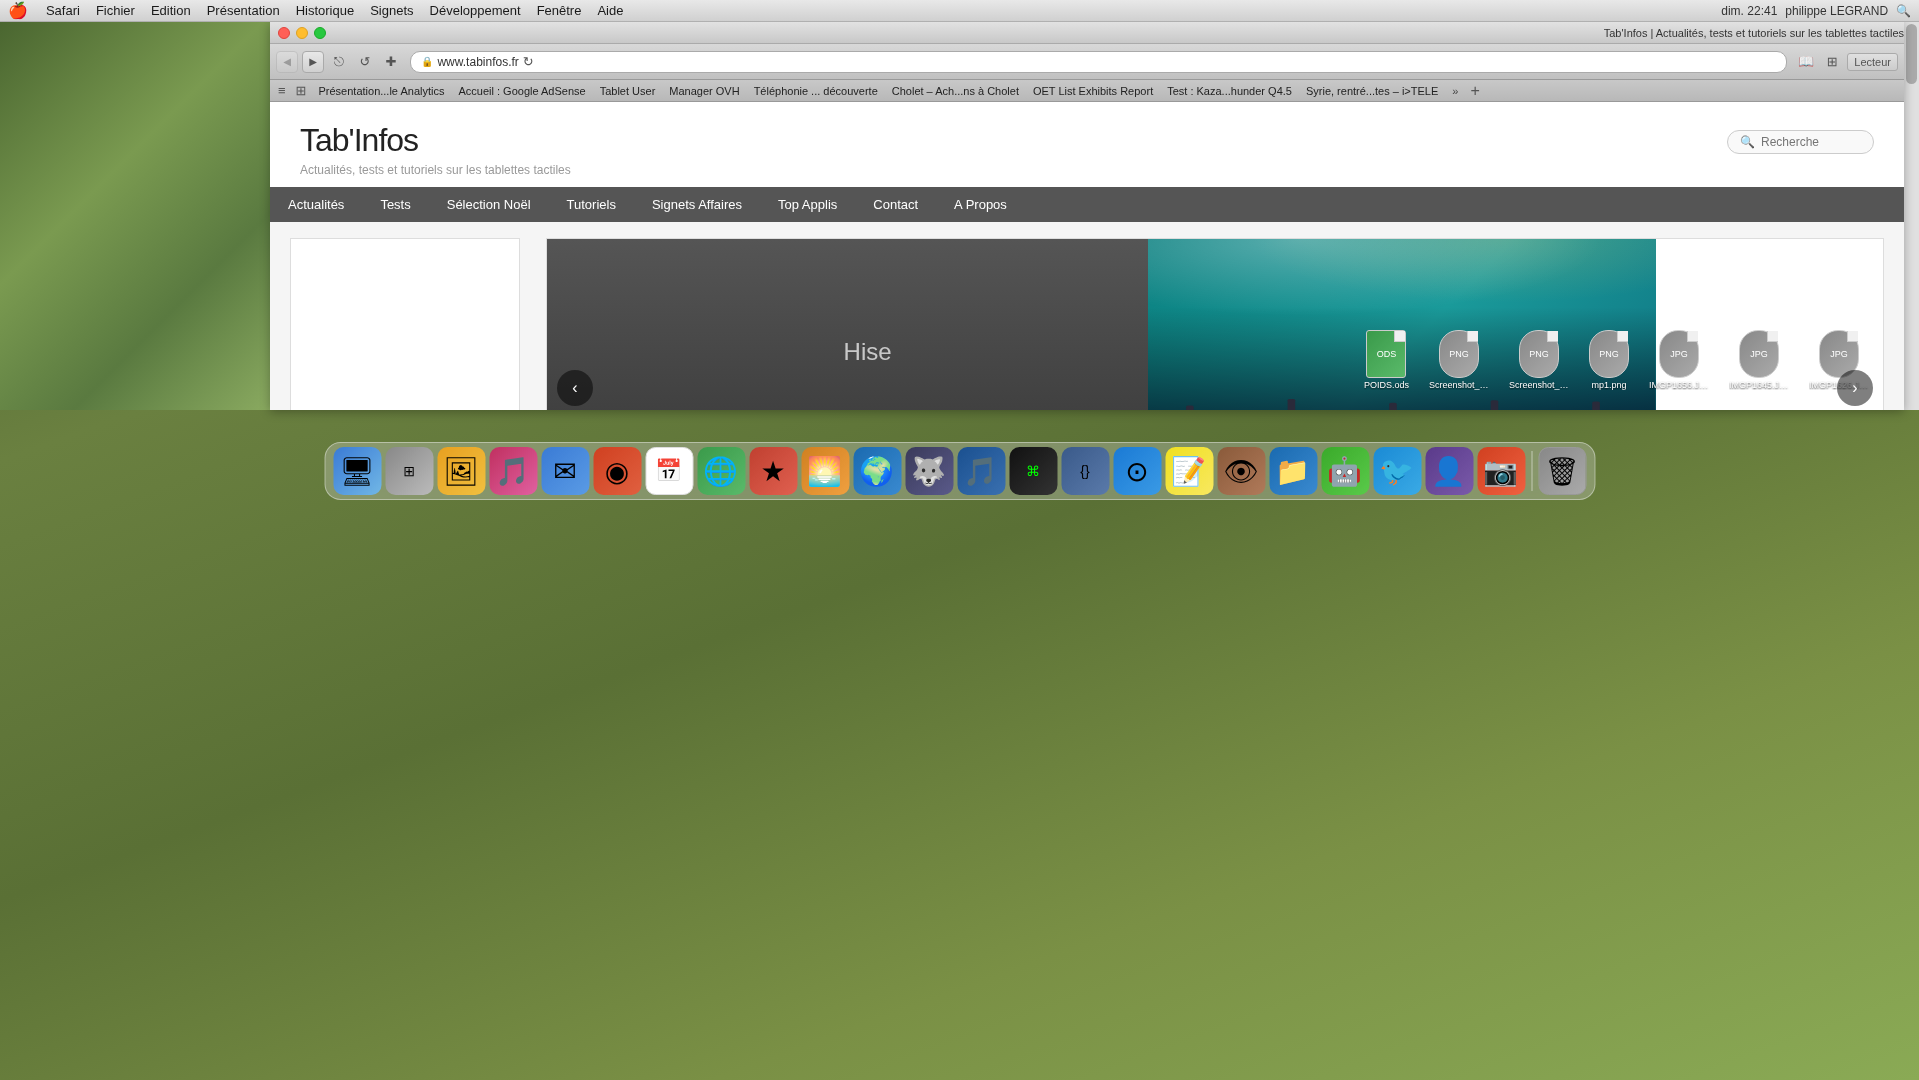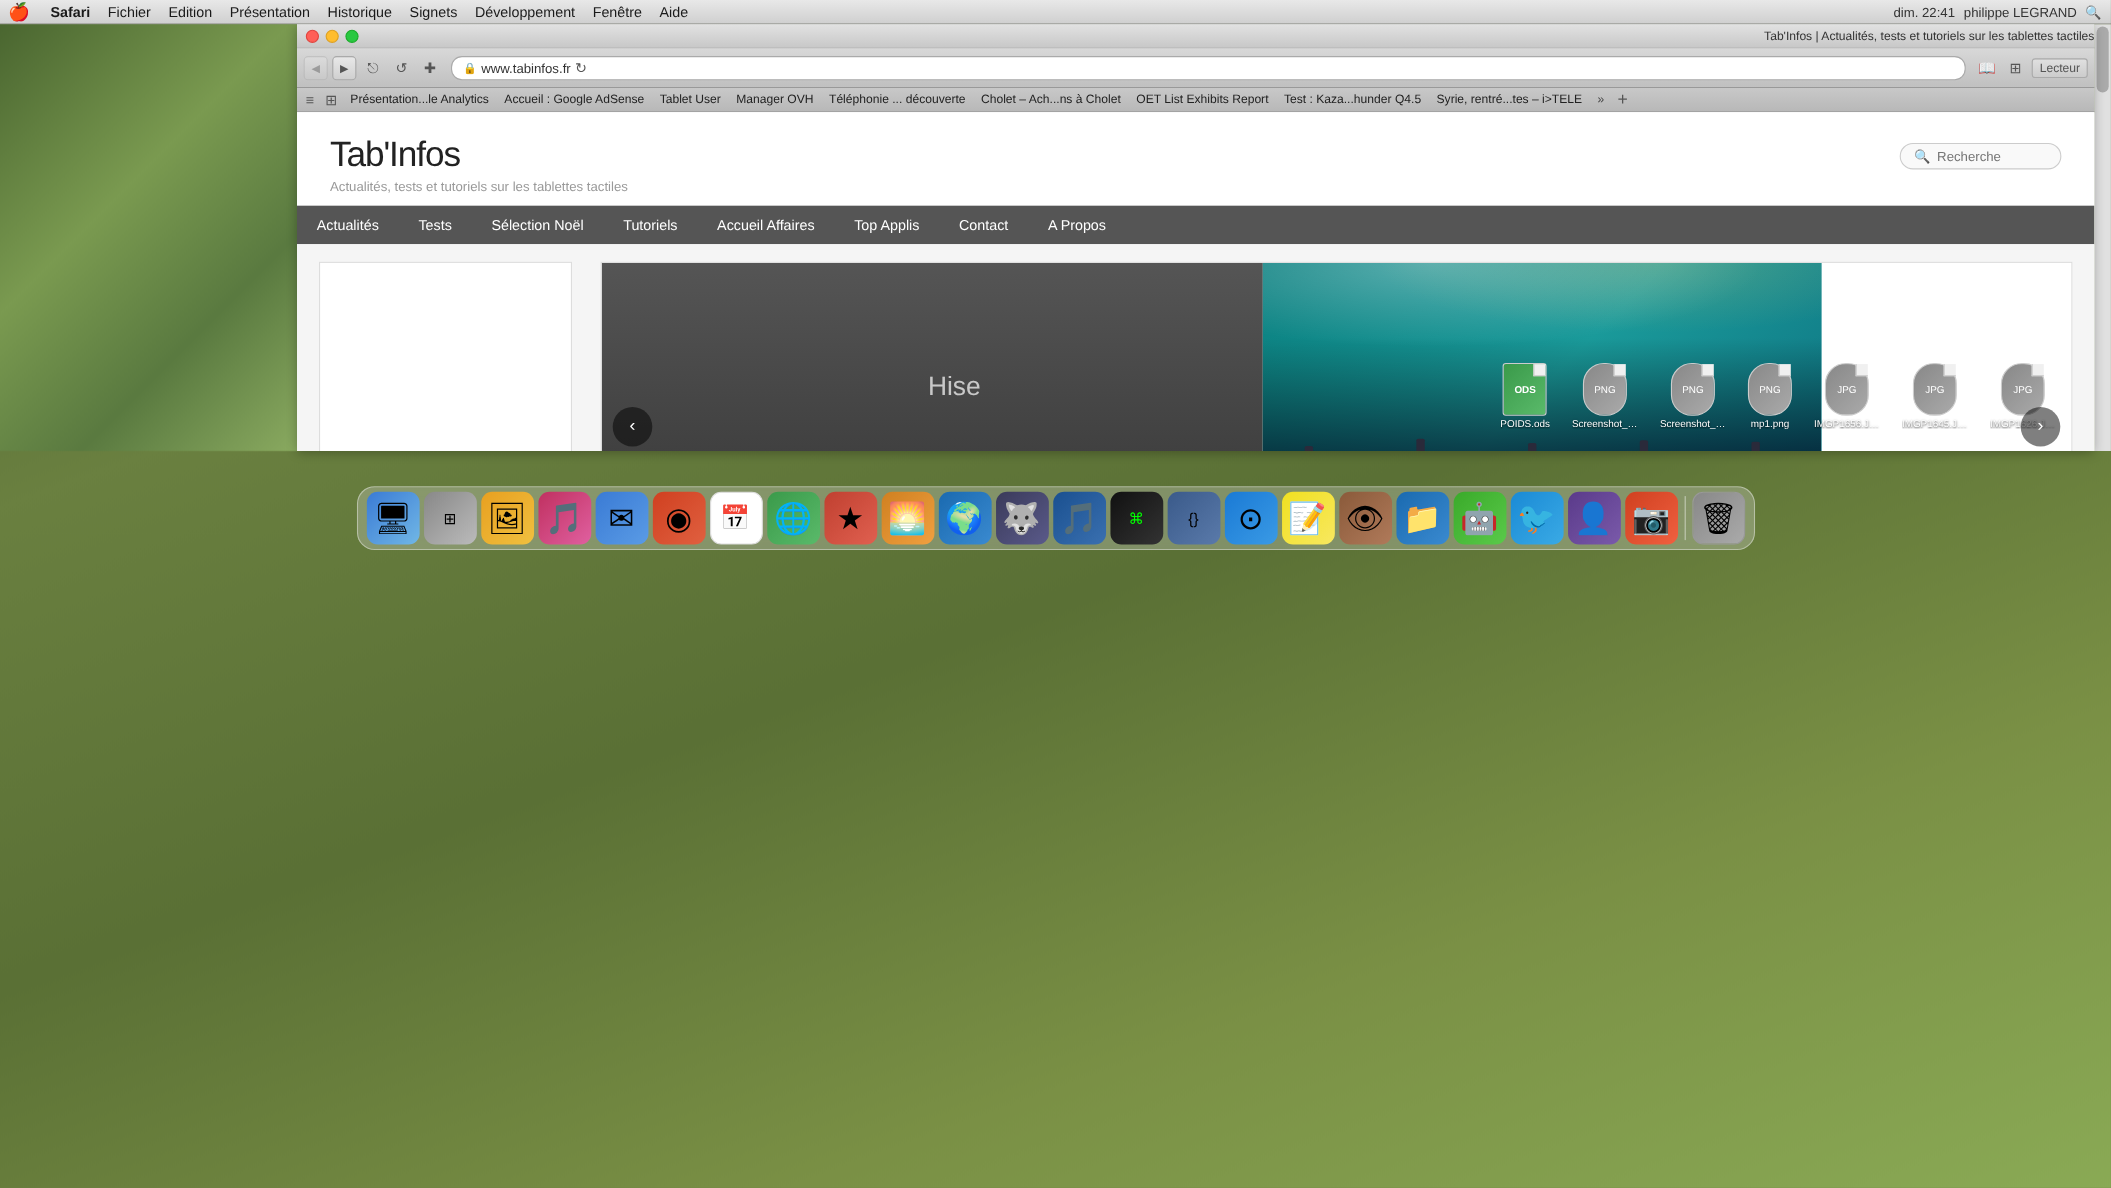--- a/index.html
+++ b/index.html
@@ -29,21 +29,21 @@
       margin-right: 10px;
       color: #333;
     }
     .menubar-item {
       padding: 0 8px;
       color: #1a1a1a;
       font-size: 13px;
       white-space: nowrap;
     }
     .menubar-item.bold {
-      font-weight: 700;
+      font-weight: 400;
     }
     .menubar-right {
       margin-left: auto;
       display: flex;
       align-items: center;
       gap: 8px;
       font-size: 12px;
       color: #333;
     }
 
@@ -548,21 +548,21 @@
         <span class="search-icon">🔍</span>
         <input class="search-input" type="text" placeholder="Recherche" style="">
       </div>
     </div>
 
     <nav class="site-nav">
       <span class="nav-item">Actualités</span>
       <span class="nav-item">Tests</span>
       <span class="nav-item">Sélection Noël</span>
       <span class="nav-item">Tutoriels</span>
-      <span class="nav-item">Accueil Affaires</span>
+      <span class="nav-item">Signets Affaires</span>
       <span class="nav-item">Top Applis</span>
       <span class="nav-item">Contact</span>
       <span class="nav-item">A Propos</span>
     </nav>
 
     <div class="content-area">
 
       <div class="left-sidebar">
         <div class="ad-box"></div>
 
@@ -619,21 +619,21 @@
       </div>
     </div>
   </div>
 </div>
 
 <div style="position:fixed;top:22px;left:0;right:0;bottom:0;background:linear-gradient(160deg,#4a6030 0%,#6a8040 25%,#5a7035 50%,#7a9045 75%,#8aaa55 100%);z-index:-1;"></div>
 
 <div class="desktop-files">
   <div class="desktop-file">
     <div class="file-icon green">
-        <span style="font-size:9px;color:white;font-weight:bold;">ODS</span>
+        <span style="font-size:9px;color:white;font-weight:normal;">ODS</span>
       </div>
     <span class="file-label">POIDS.ods</span>
   </div>
   <div class="desktop-file">
     <div class="file-icon img">
         <span style="font-size:9px;color:white;">PNG</span>
       </div>
     <span class="file-label">Screenshot_201 4-03-...-55.png</span>
   </div>
   <div class="desktop-file">

